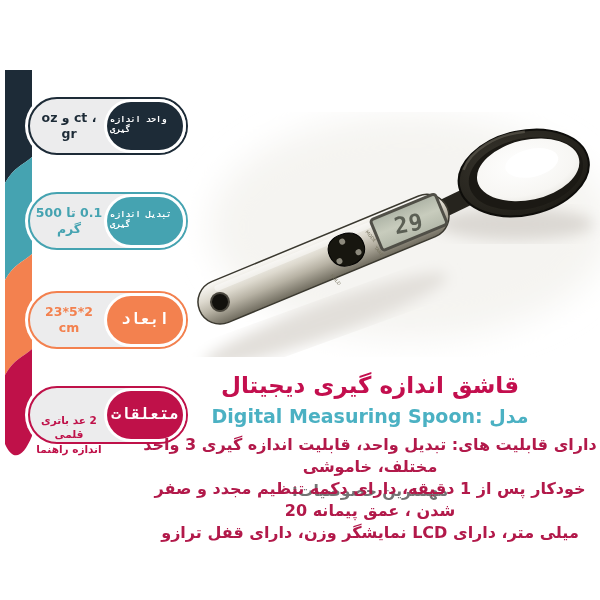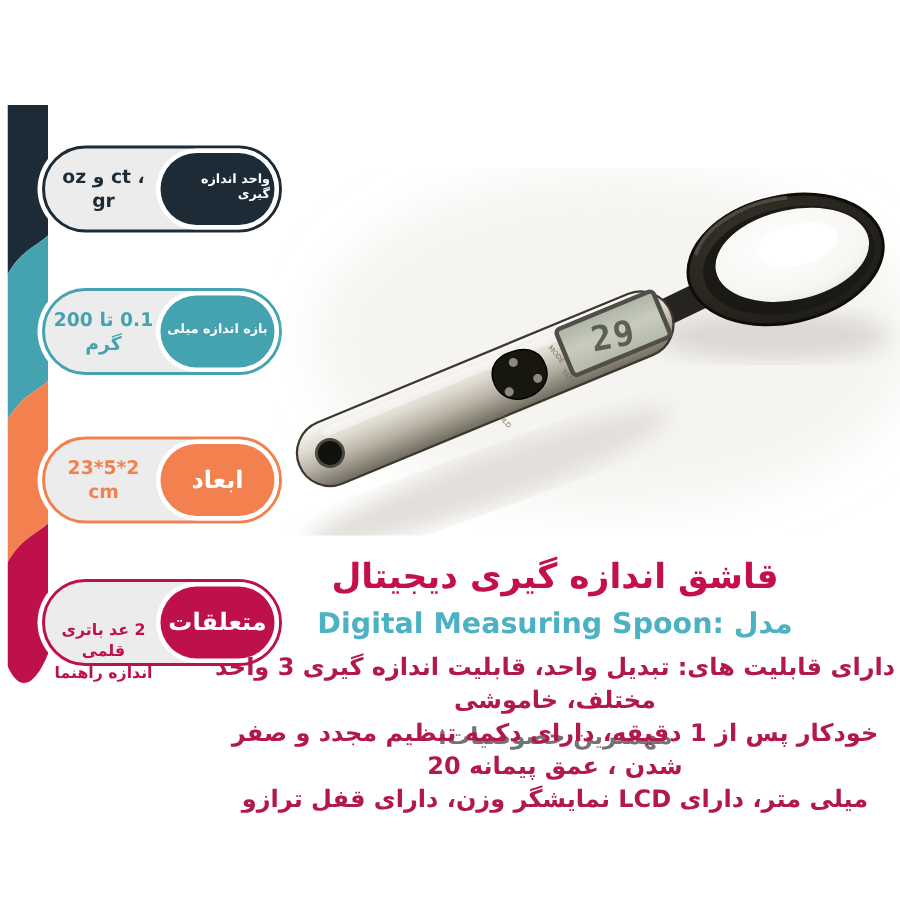--- a/index.html
+++ b/index.html
@@ -8,22 +8,22 @@
 
   
   .ribbon{position:absolute;left:5px;top:70px;width:27px;height:392px;}
 
   
   .pill{position:absolute;left:28px;width:160px;height:58px;background:#ececed;
         border:2px solid var(--c,#333);border-radius:29px;box-shadow:0 0 0 3px #fff;
         box-sizing:border-box;}
   .pill .badge{position:absolute;right:3px;top:3px;bottom:3px;width:76px;
         background:var(--c,#333);border-radius:26px;box-shadow:0 0 0 3px #fff;
-        display:flex;align-items:center;justify-content:center;text-align:right;
-        color:#fff;font-weight:bold;line-height:1.15;padding:0 3px;box-sizing:border-box;}
+        display:flex;align-items:center;justify-content:center;text-align:left;
+        color:#fff;font-weight:bold;line-height:1.15;padding:0 3px;box-sizing:border-box;font-family:Liberation Mono, monospace;}
   .pill .value{position:absolute;left:4px;right:82px;top:0;bottom:0;
         display:flex;flex-direction:column;align-items:center;justify-content:center;
         color:var(--c,#333);font-weight:bold;font-size:12.5px;line-height:1.3;text-align:center;}
   .pill-0{top:97px;}  .pill-1{top:192px;}  .pill-2{top:291px;}  .pill-3{top:386px;}
   .pill-0 .badge,.pill-1 .badge{font-size:8.5px;}
   .pill-2 .badge,.pill-3 .badge{font-size:16px;}
   .pill-3 .value{font-size:10.5px;line-height:1.35;margin-top:39px;}
 
   
   .photo{position:absolute;left:185px;top:112px;width:415px;height:245px;}
@@ -45,22 +45,22 @@
     <path d="M27,87 C18,95 9,97 0,113 L0,210 C9,194 18,192 27,184 Z" fill="#45a3b1"></path>
     <path d="M27,184 C18,192 9,194 0,210 L0,305 C9,289 18,287 27,279 Z" fill="#f3814f"></path>
     <path d="M27,279 C18,287 9,289 0,305 L0,374 C8,392 18,388 27,366 Z" fill="#bf1149"></path>
   </svg>
 
   <div class="pill pill-0" style="--c: #1d2b37;">
     <span class="value" dir="ltr">oz و ct ، gr</span>
     <span class="badge" dir="rtl">واحد اندازه گیری</span>
   </div>
   <div class="pill pill-1" style="--c: #45a3b1;">
-    <span class="value" dir="rtl">0.1 تا 200 گرم</span>
-    <span class="badge" dir="rtl">بازه اندازه میلی</span>
+    <span class="value" dir="rtl">0.1 تا 500 گرم</span>
+    <span class="badge" dir="rtl">تبدیل اندازه گیری</span>
   </div>
   <div class="pill pill-2" style="--c: #f3814f;">
     <span class="value" dir="ltr">23*5*2 cm</span>
     <span class="badge" dir="rtl">ابعاد</span>
   </div>
   <div class="pill pill-3" style="--c: #bf1149;">
     <span class="value" dir="rtl">
       <span>2 عد باتری قلمی</span>
       <span>اندازه راهنما</span>
     </span>

